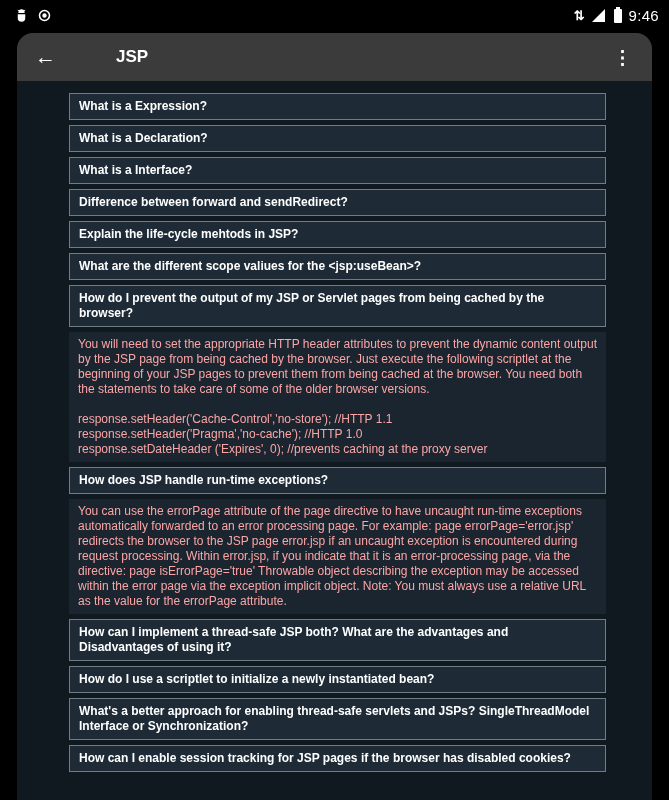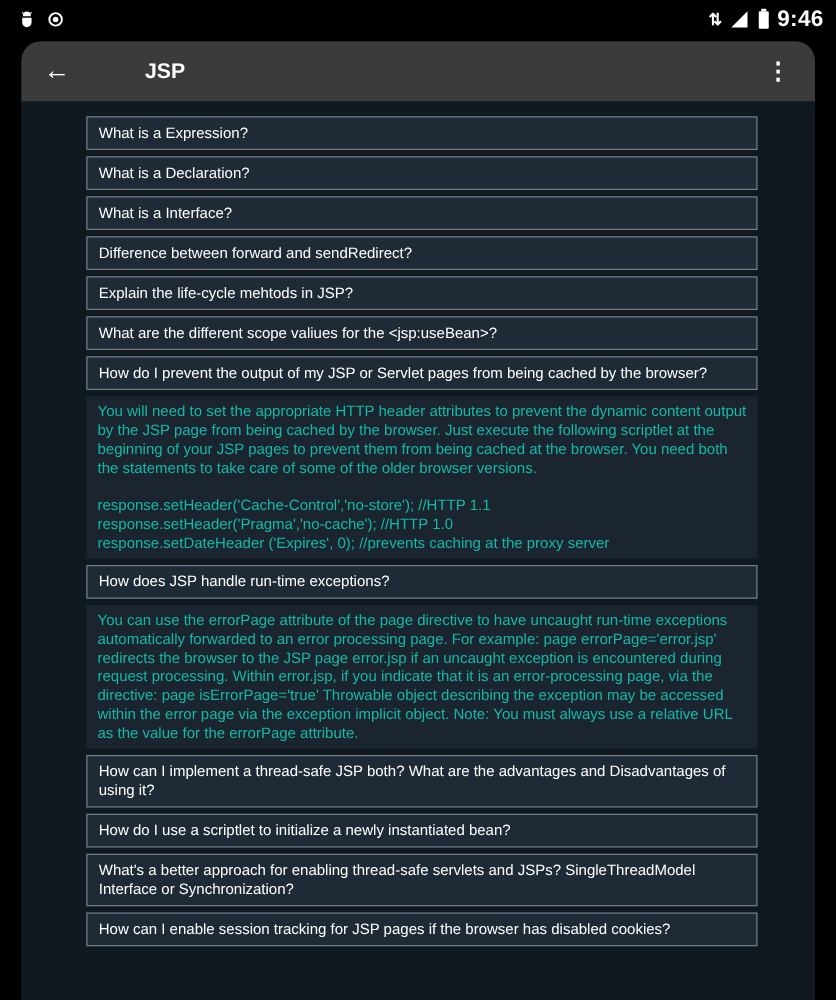--- a/index.html
+++ b/index.html
@@ -8,36 +8,36 @@
 
   
   .status-bar{height:31px;display:flex;align-items:center;padding:0 10px;box-sizing:border-box;color:#fff;}
   .sb-left{display:flex;align-items:center;gap:8px;padding-left:4px;}
   .sb-icon svg{width:15px;height:15px;display:block;fill:#fff;}
   .sb-right{margin-left:auto;display:flex;align-items:center;gap:7px;}
   .net-glyph{font-size:13px;line-height:1;font-weight:bold;}
   .signal{width:0;height:0;border-left:13px solid transparent;border-bottom:13px solid #fff;}
   .battery{width:8px;height:14px;background:#fff;border-radius:1px;position:relative;margin-left:2px;}
   .battery::before{content:"";position:absolute;top:-2px;left:2px;width:4px;height:2px;background:#fff;}
-  .time{font-size:18px;font-weight:bold;letter-spacing:.3px;}
+  .time{font-size:15px;font-weight:normal;letter-spacing:.3px;}
 
   
   .app-frame{position:absolute;left:17px;right:17px;top:33px;bottom:0;background:#101920;
              border-radius:16px 16px 0 0;overflow:hidden;}
   .app-bar{height:48px;background:#3b3b3b;display:flex;align-items:center;padding:0 18px;color:#fff;}
   .back{font-size:21px;font-weight:bold;width:44px;cursor:pointer;}
   .title{font-size:17px;font-weight:bold;margin-left:37px;}
   .menu{margin-left:auto;font-size:19px;font-weight:bold;cursor:pointer;padding:0 2px;}
 
   
   .content{padding:12px 46px 0 52px;box-sizing:border-box;height:calc(100% - 48px);overflow:hidden;}
   .item{margin-bottom:5px;box-sizing:border-box;}
-  .question{background:#1e2b37;border:1px solid #6e7d86;color:#fff;font-weight:normal;
+  .question{background:#1e2b37;border:1px solid #6e7d86;color:#fff;font-weight:bold;
             font-size:12px;line-height:15px;padding:5px 9px;}
-  .answer{background:#1a2530;color:#14b8a6;font-size:12px;line-height:15px;padding:5px 9px;
+  .answer{background:#1a2530;color:#fca5a5;font-size:12px;line-height:15px;padding:5px 9px;
           white-space:pre-wrap;}
 </style>
 </head>
 <body>
 
 <div class="screen">
 
   <div class="status-bar">
     <div class="sb-left">
       <span class="sb-icon">

